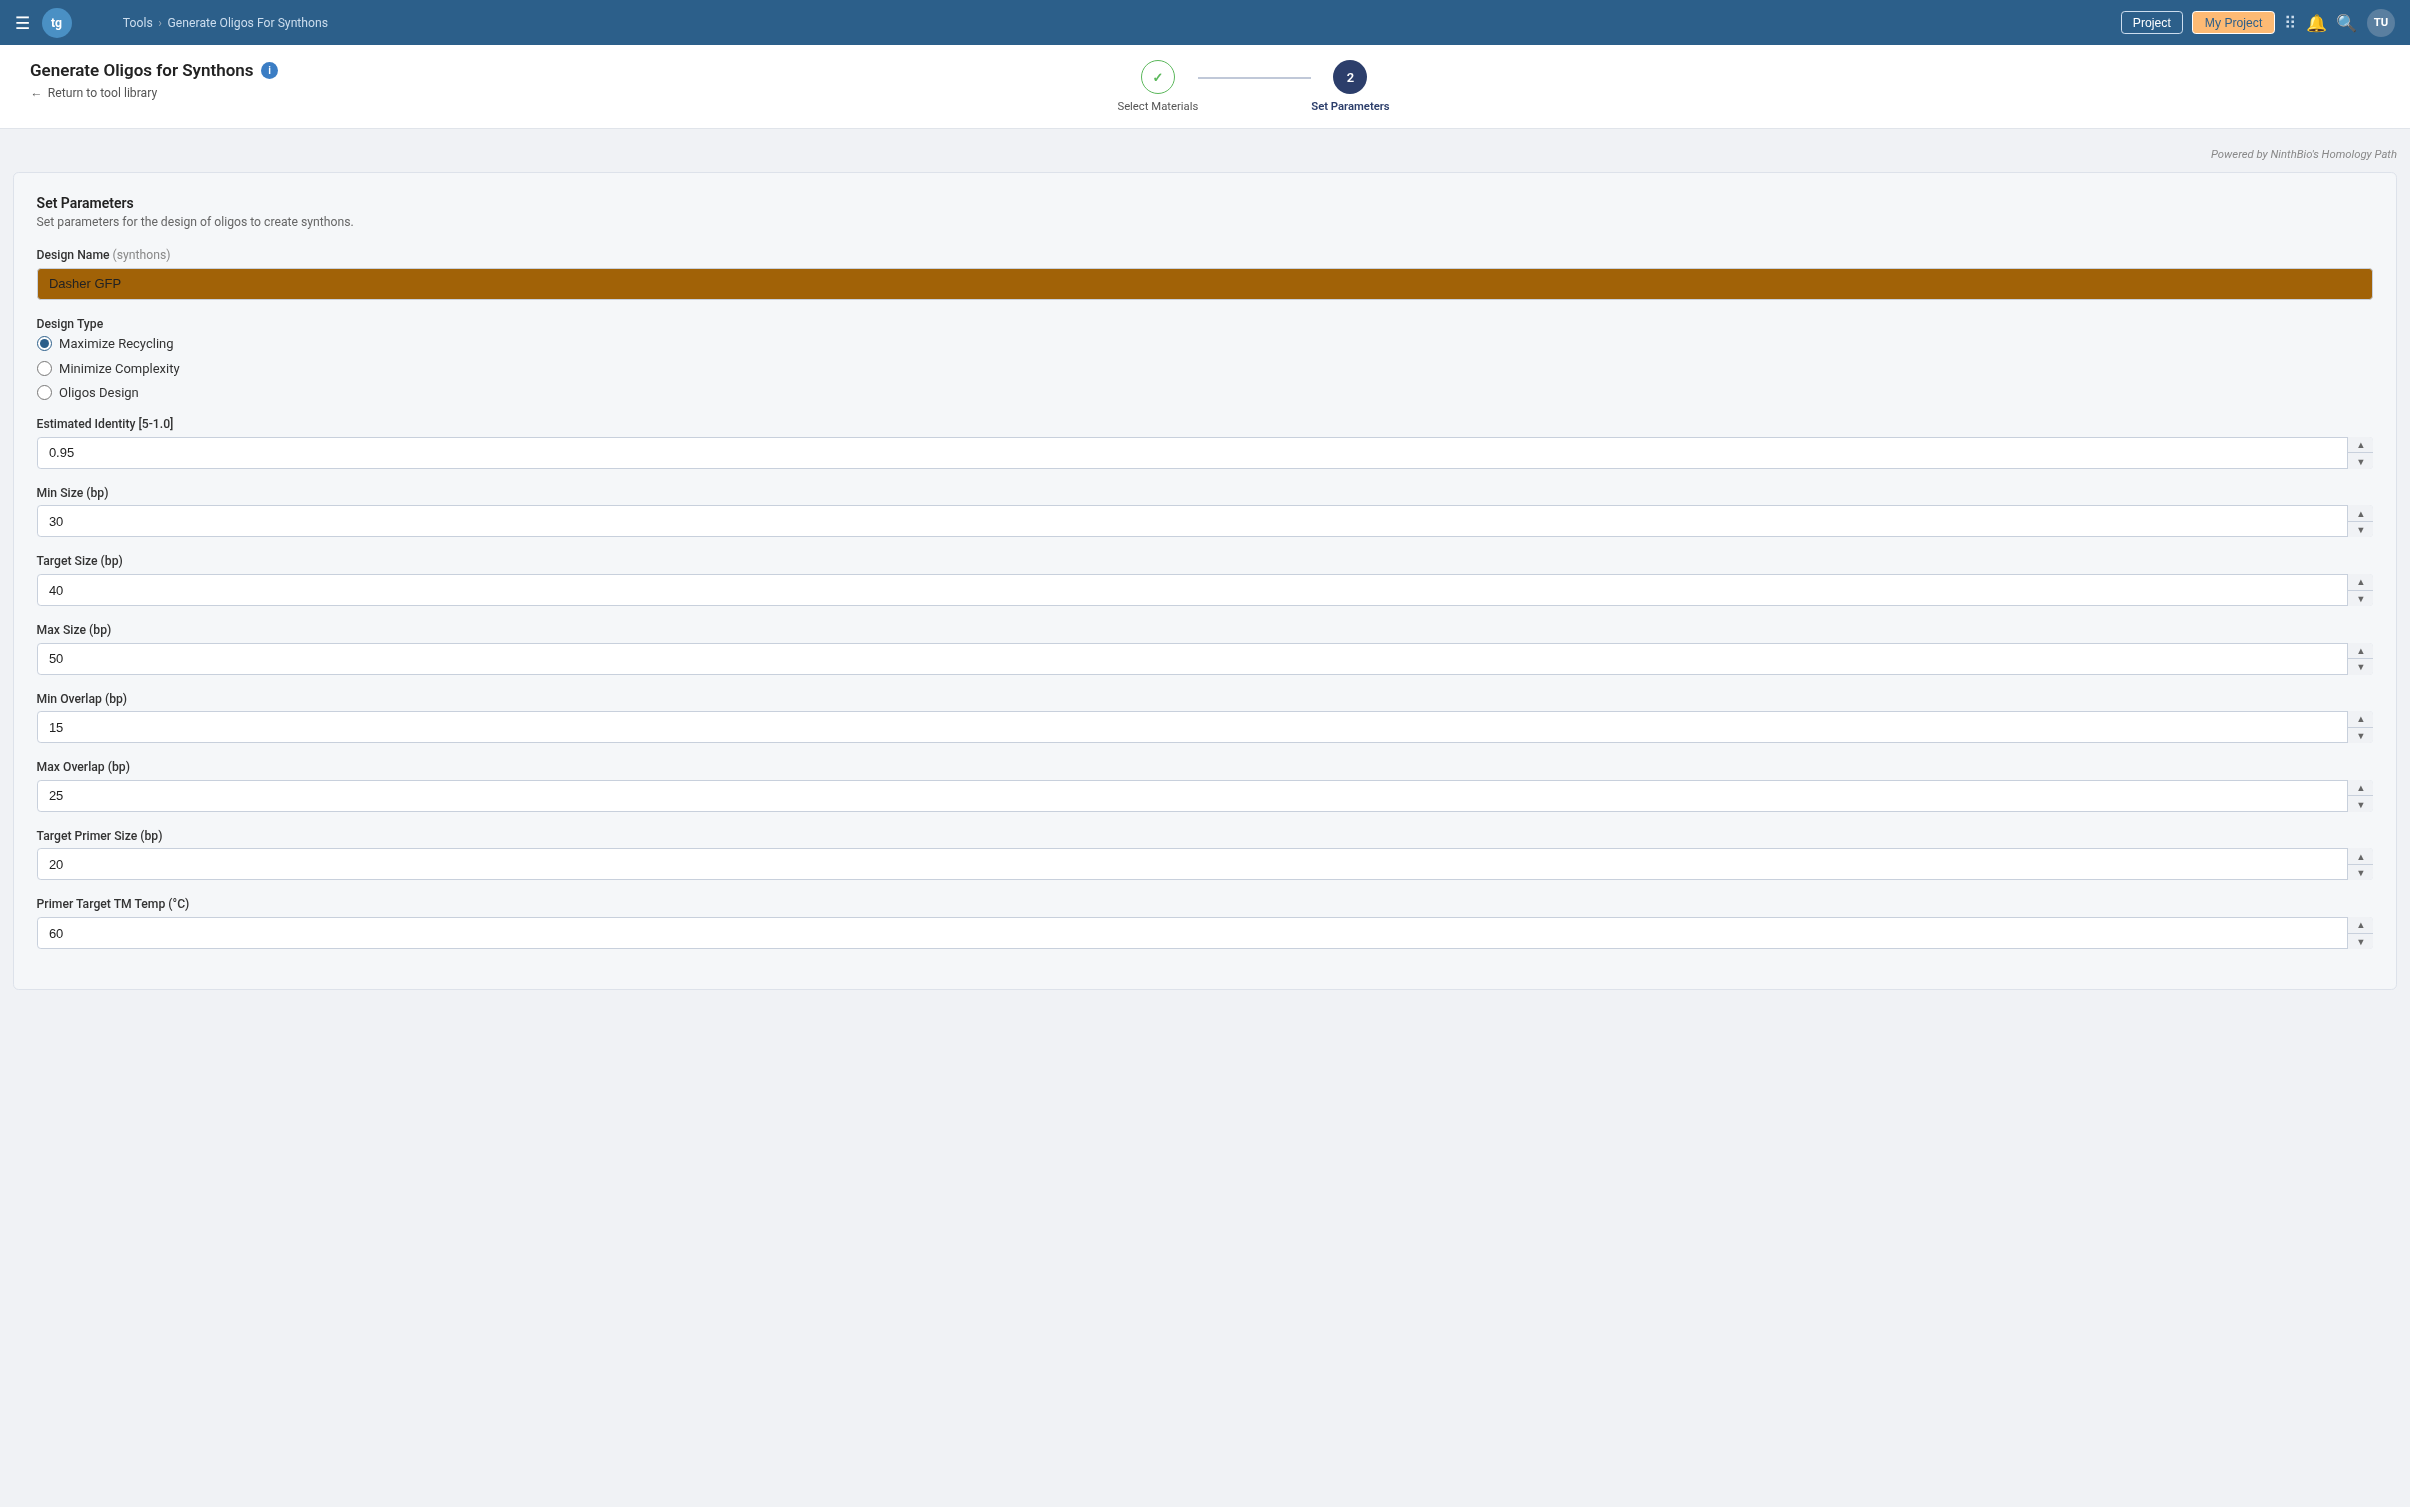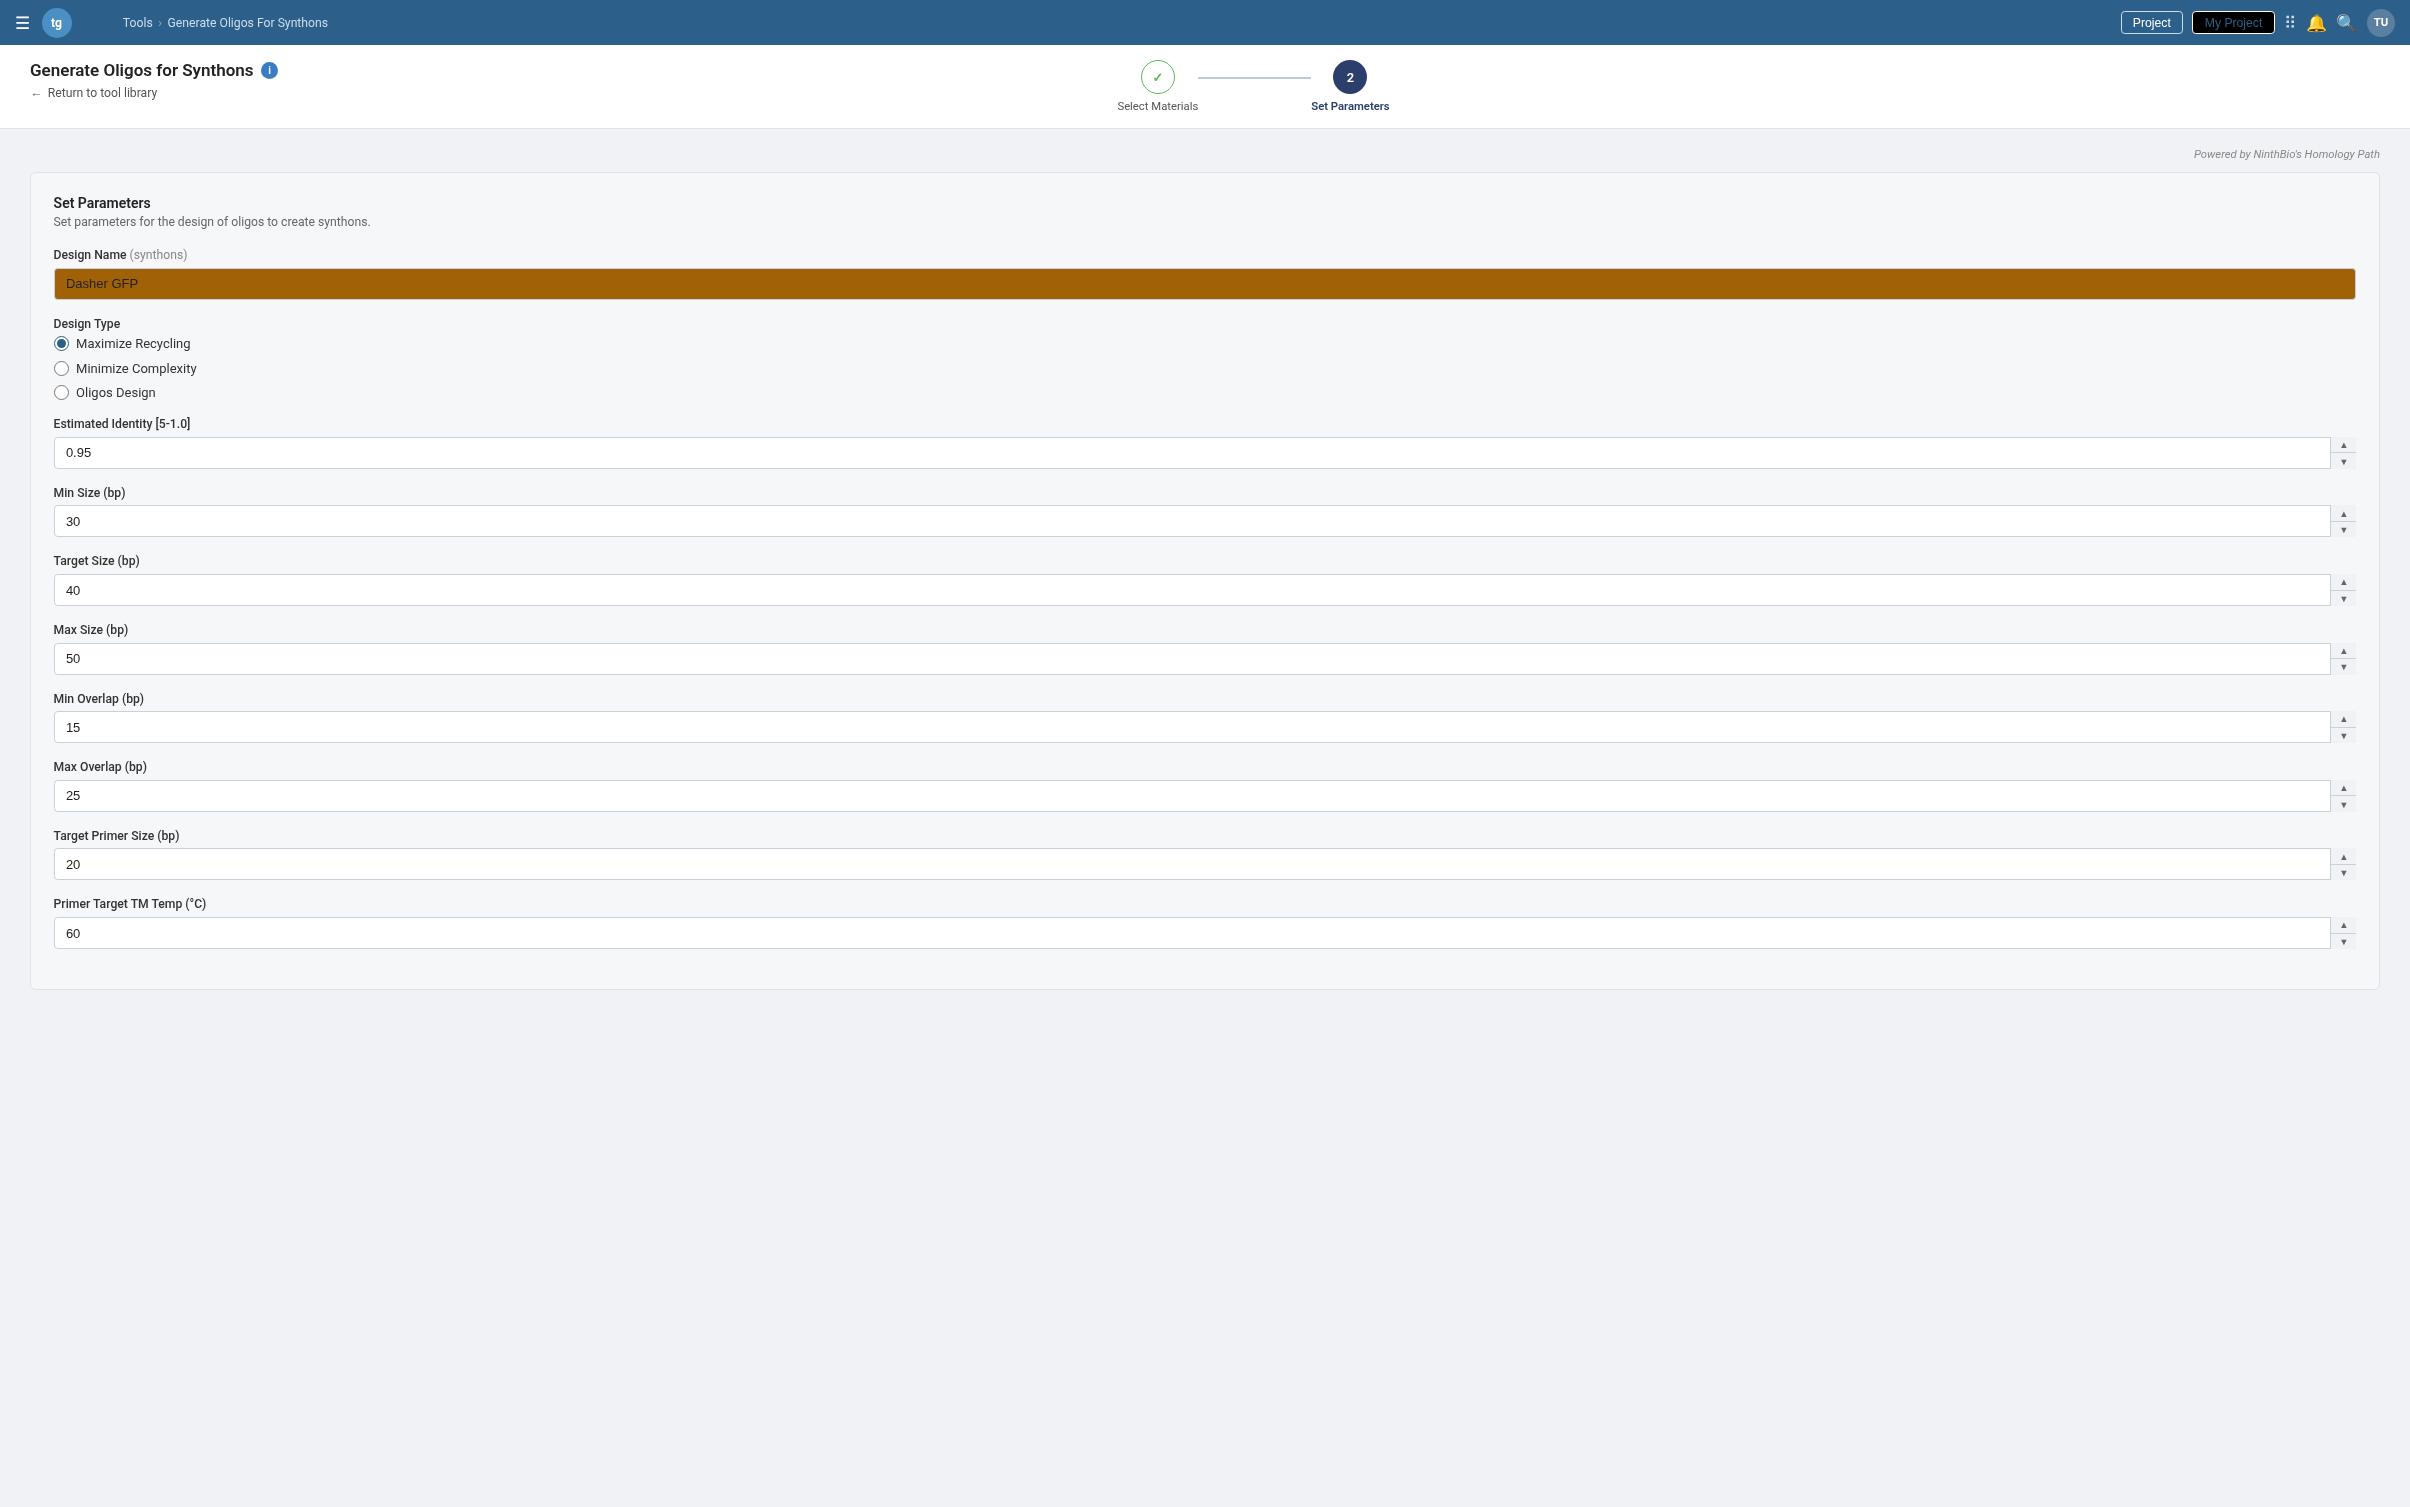--- a/index.html
+++ b/index.html
@@ -49,21 +49,21 @@
     .btn-project {
       background: transparent;
       border: 0.9px solid #cde;
       color: white;
       padding: 3.8px 11.3px;
       border-radius: 3.8px;
       cursor: pointer;
       font-size: 12.2px;
     }
     .btn-my-project {
-      background: #000000;
+      background: #fdba74;
       border: 0.9px solid white;
       color: #2c5f8a;
       padding: 3.8px 11.3px;
       border-radius: 3.8px;
       cursor: pointer;
       font-size: 12.2px;
       font-weight: 500;
     }
     .topnav-icon {
       color: #cde;
@@ -168,21 +168,21 @@
     }
     .step-connector {
       width: 113px;
       height: 1.9px;
       background: #c0c8d8;
       margin-bottom: 17px;
     }
 
     
     .main-content {
-      padding: 19px 30px;
+      padding: 19px 13px;
     }
     .powered-by {
       text-align: right;
       font-size: 11.3px;
       color: #888;
       font-style: italic;
       margin-bottom: 11.3px;
     }
 
     

